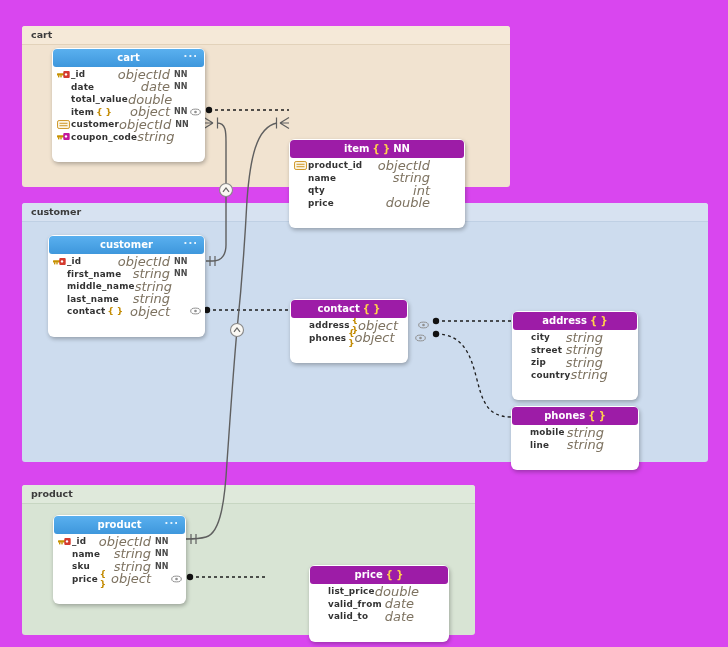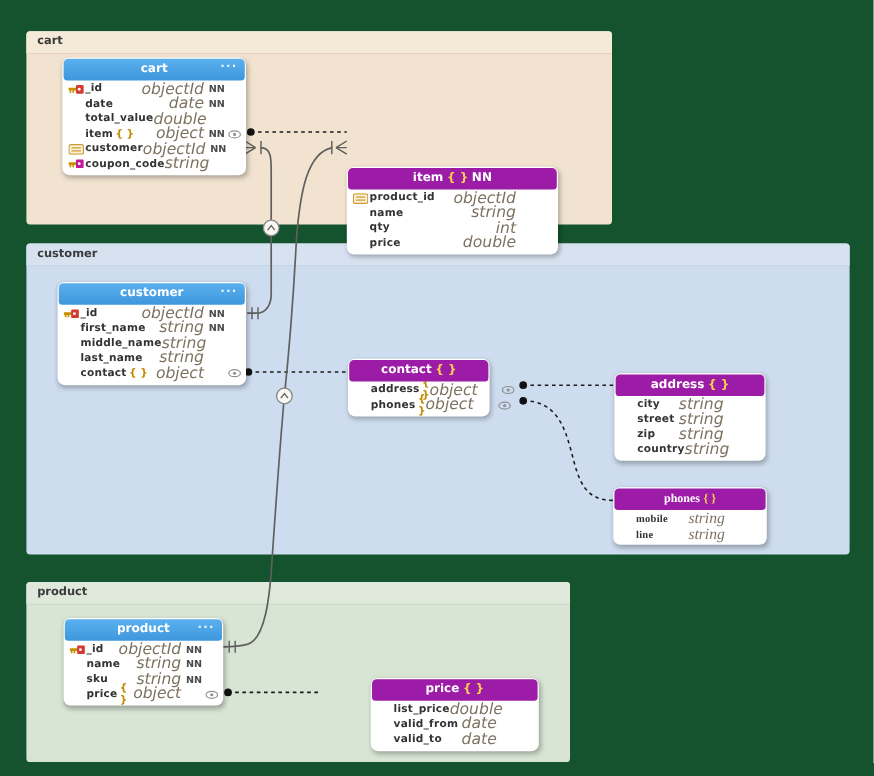--- a/index.html
+++ b/index.html
@@ -1,27 +1,27 @@
 <!DOCTYPE html>
 <html><head>
 <meta charset="utf-8">
 <style>
   html,body{margin:0;padding:0;background:#e9e9e9;font-family:"DejaVu Sans",sans-serif;}
-  #canvas{position:relative;width:728px;height:647px;overflow:hidden;background:#14532d;}
+  #canvas{position:relative;width:728px;height:647px;overflow:hidden;background:#d946ef;}
   .container{position:absolute;border-radius:3px;z-index:1;}
   .cstrip{height:18px;line-height:18px;padding-left:9px;font-size:9.5px;font-weight:bold;color:#3b3b3b;border-bottom:1px solid;border-radius:3px 3px 0 0;}
   .links{position:absolute;left:0;top:0;z-index:2;}
   .table{position:absolute;background:#fff;border-radius:6px;padding:1px;box-sizing:border-box;z-index:3;box-shadow:1px 2px 4px rgba(0,0,0,.28);}
   .thead{height:18px;line-height:18px;border-radius:4px 4px 3px 3px;text-align:center;color:#fff;font-size:10px;font-weight:bold;position:relative;}
   .thead.blue{background:linear-gradient(#5ab0ef,#3e97dc);}
   .thead.purple{background:#9d1ca7;}
   .hbrace{color:#ffd24d;margin-left:3px;font-weight:bold;}
   .hsuffix{margin-left:3px;}
   .menu{position:absolute;right:6px;top:-4px;color:rgba(255,255,255,.85);font-size:10px;letter-spacing:1px;cursor:pointer;}
-  .tbody{padding:1px 1px 2px 1px;}
+  .tbody{padding:1px 1px 18px 1px;}
   .frow{display:flex;align-items:center;height:12.5px;padding:0 2px 0 3px;}
   .ficon{width:14px;flex:none;display:flex;align-items:center;}
   .fname{font-size:8.8px;font-weight:bold;color:#333;white-space:nowrap;letter-spacing:.2px;}
   .fbrace{font-size:8.8px;font-weight:bold;color:#c28a00;margin-left:2px;}
   .ftype{margin-left:auto;font-size:13px;font-style:italic;color:#7d7260;white-space:nowrap;}
   .fnn{width:19px;flex:none;font-size:8px;font-weight:bold;color:#4a4a4a;padding-left:4px;box-sizing:border-box;}
   .feye{width:12px;flex:none;display:flex;justify-content:flex-end;align-items:center;}
 </style>
 </head>
 <body>
@@ -295,21 +295,21 @@
         </div>
         <div class="frow">
           <span class="ficon"></span>
           <span class="fname">country</span>
           <span class="ftype">string</span>
           <span class="fnn"></span>
           <span class="feye"></span>
         </div>
       </div>
     </div>
-    <div class="table" style="left: 511px; top: 406px; width: 128px; font-family: Liberation Serif, serif;">
+    <div class="table" style="left: 511px; top: 406px; width: 128px;">
       <div class="thead purple"><span>phones</span><span class="hbrace">{ }</span></div>
       <div class="tbody">
         <div class="frow">
           <span class="ficon"></span>
           <span class="fname">mobile</span>
           <span class="ftype">string</span>
           <span class="fnn"></span>
           <span class="feye"></span>
         </div>
         <div class="frow">

